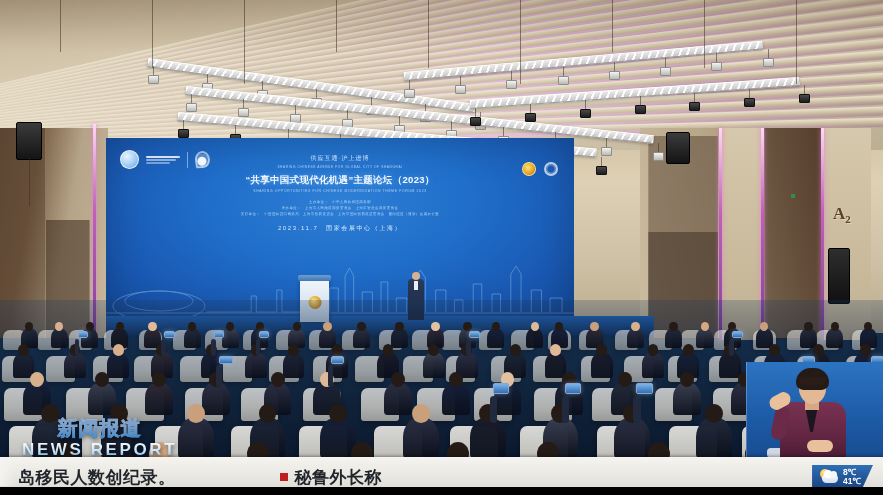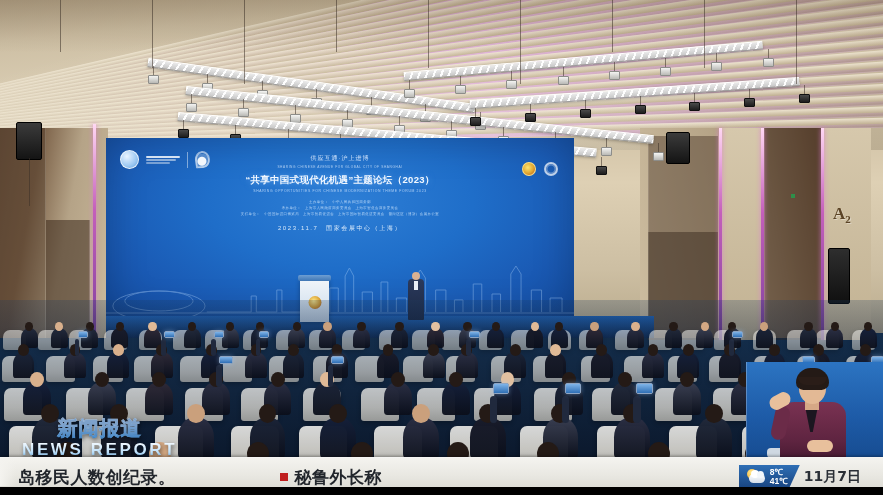--- a/index.html
+++ b/index.html
@@ -943,19 +943,18 @@
       <div class="wx">
         <div class="wx-icon">
           <div class="wx-sun"></div>
           <div class="wx-cloud"></div>
         </div>
         <div class="wx-temps">
           <span>8℃</span>
           <span>41℃</span>
         </div>
       </div>
-      <div class="wx-date">11月7日</div>
     </div>
   </div>
   <div class="t-fade-left"></div>
   <div class="bottom-bar"></div>
 
 </div>
 
 </body></html>

